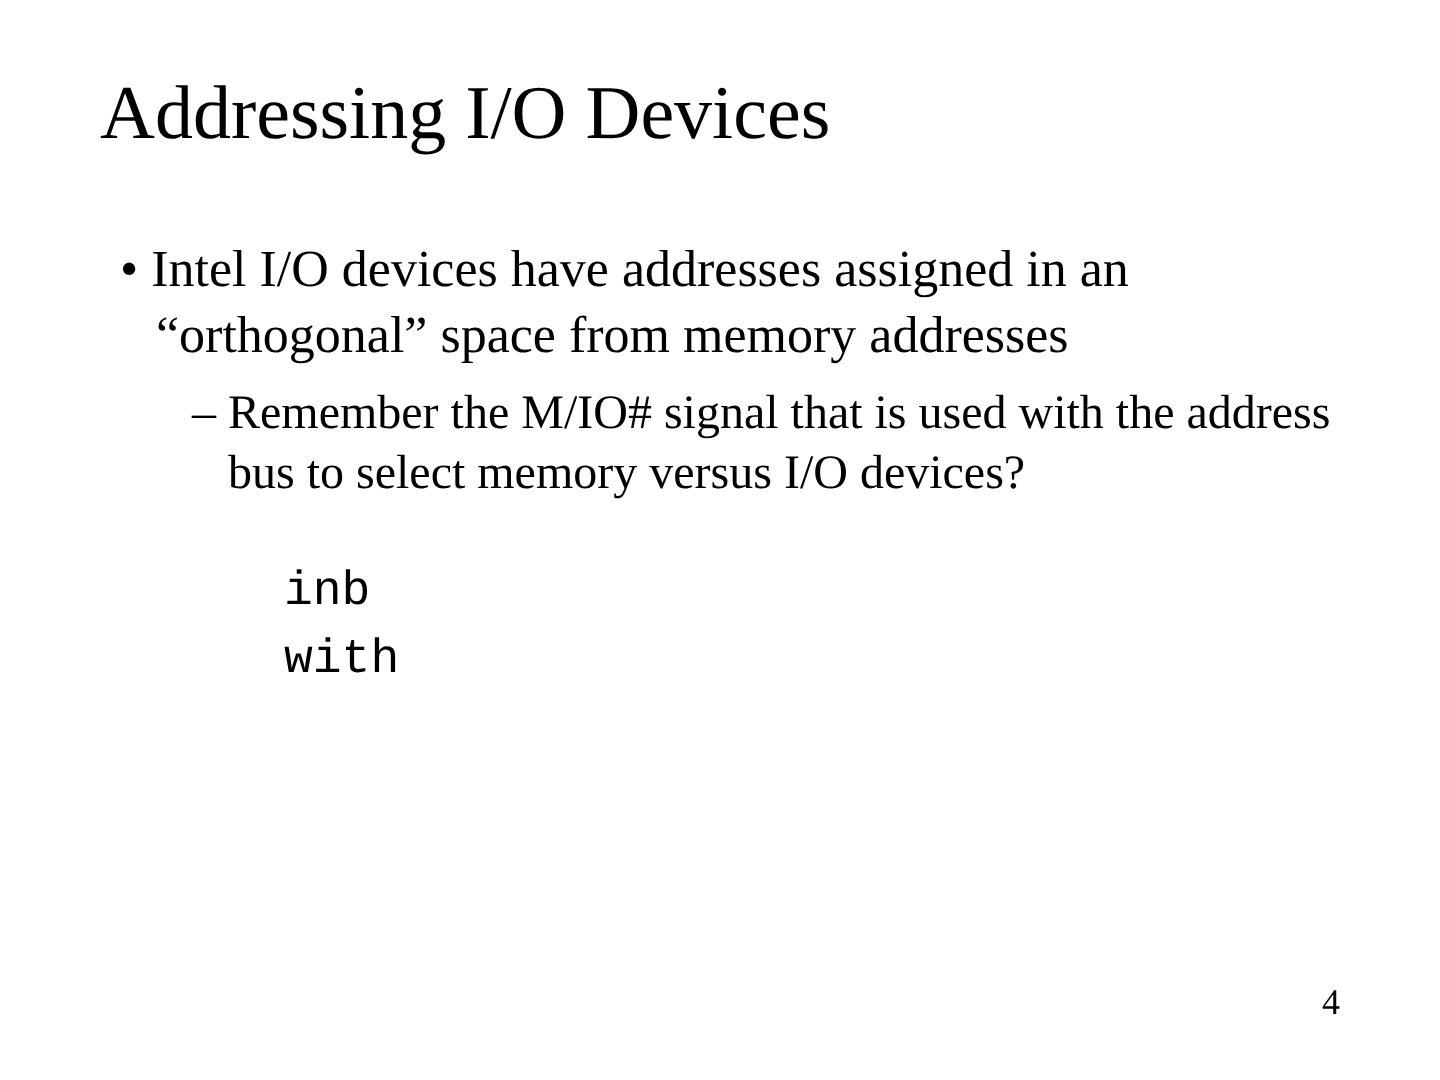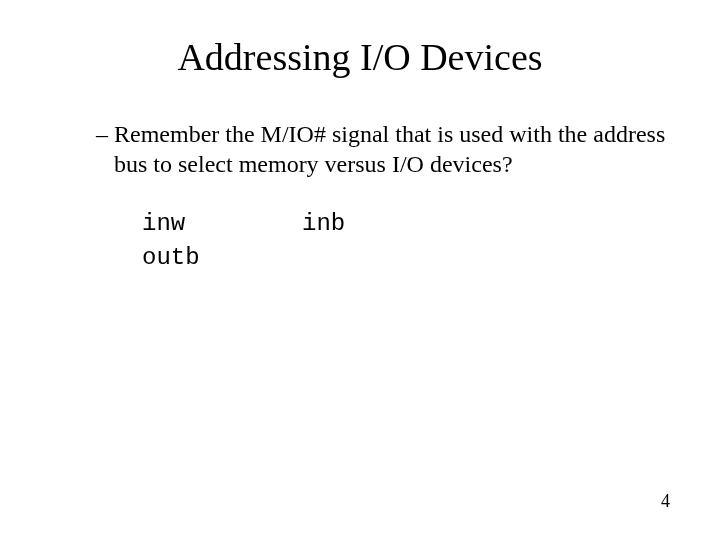--- a/index.html
+++ b/index.html
@@ -6,21 +6,20 @@
     body {
       width: 720px;
       height: 540px;
       background: #fff;
       font-family: "Times New Roman", Times, serif;
       color: #000;
       position: relative;
       padding: 30px 50px;
     }
     .title {
-      text-align: center;
       font-size: 38px;
       font-weight: normal;
       margin-top: 5px;
       margin-bottom: 40px;
     }
     .bullets { list-style: none; }
     .bullet-1 {
       font-size: 26px;
       line-height: 1.25;
       padding-left: 28px;
@@ -57,26 +56,26 @@
       right: 50px;
       font-size: 18px;
     }
   </style>
 </head>
 <body>
 
 <h1 class="title">Addressing I/O Devices</h1>
 
 <ul class="bullets">
+  <li class="bullet-1">Intel I/O devices have addresses assigned in an “orthogonal” space from memory addresses</li>
   <li class="dash-1">Remember the M/IO# signal that is used with the address bus to select memory versus I/O devices?</li>
 </ul>
 
 <div class="code-block">
   <div class="code-row">
-    <span class="code-col1">inw</span>
     <span class="code-col2">inb</span>
   </div>
   <div class="code-row">
-    <span class="code-col1">outb</span>
+    <span class="code-col1">with</span>
   </div>
 </div>
 
 <div class="page-number">4</div>
 
 </body></html>

